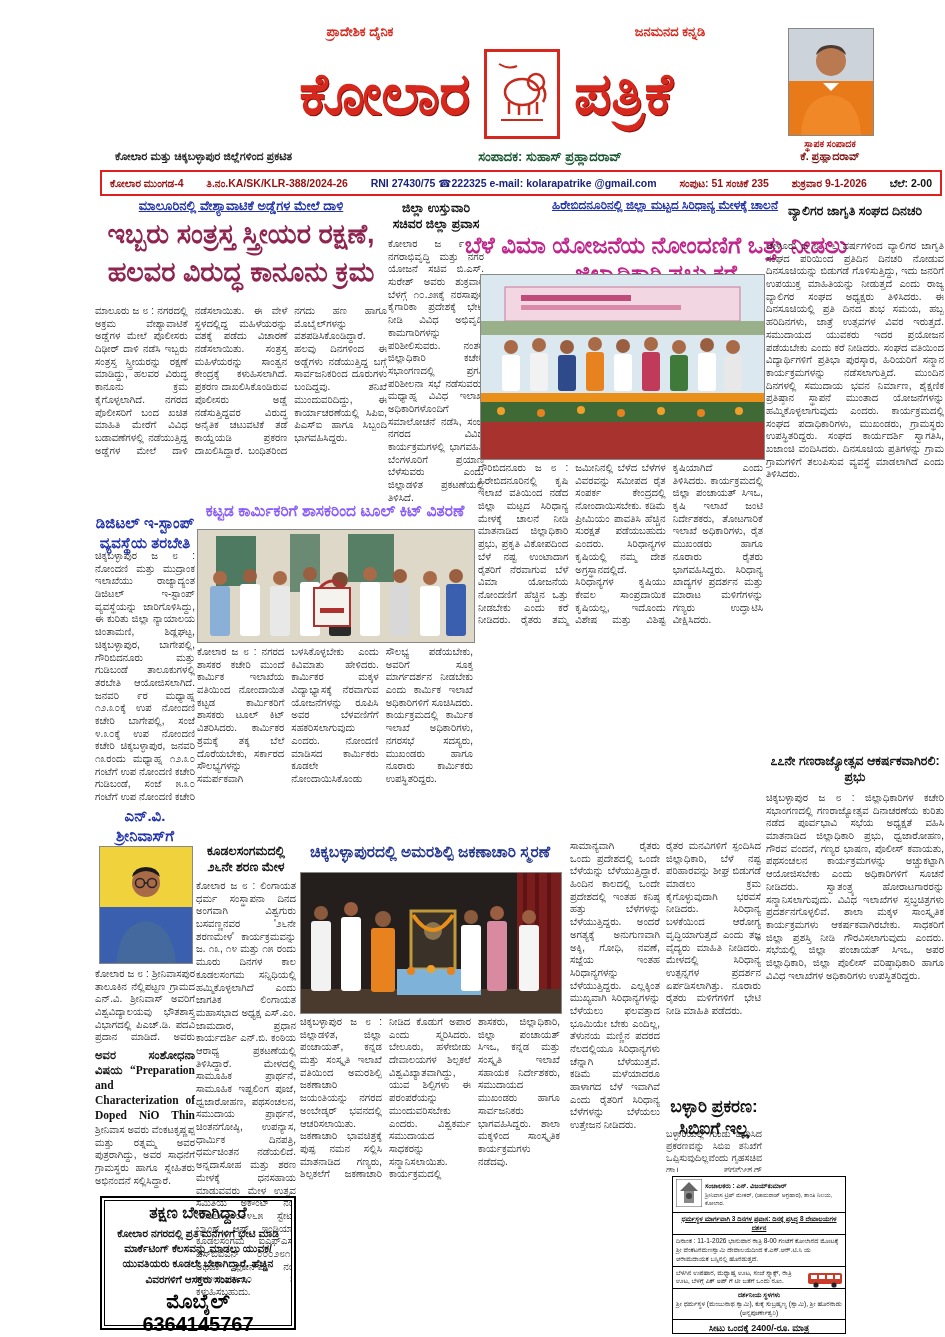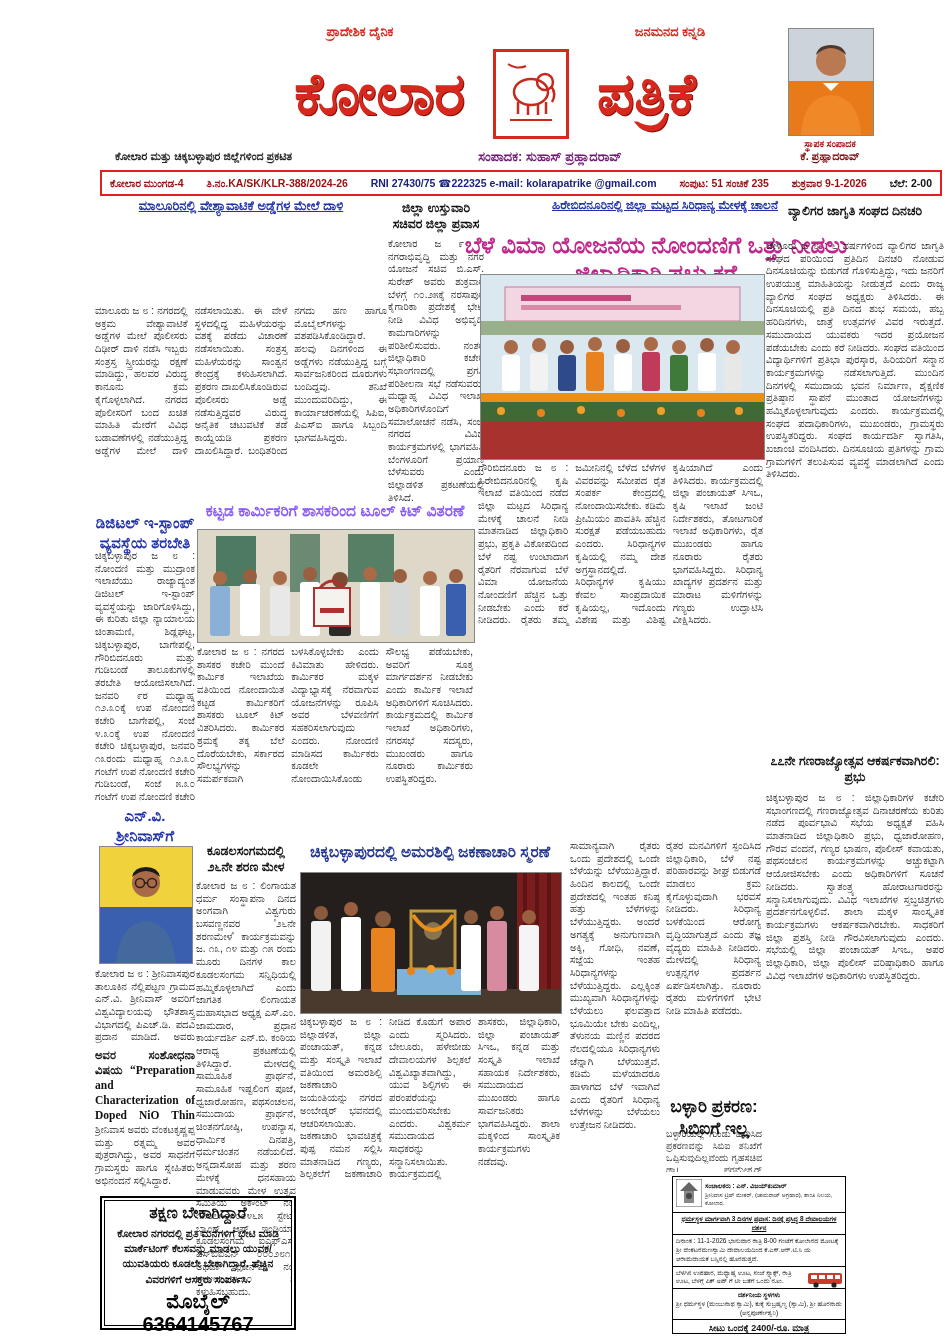--- a/index.html
+++ b/index.html
@@ -4,21 +4,21 @@
 <style>
   html,body{margin:0;padding:0;background:#9a9a9a;}
   .page{position:relative;width:945px;height:1337px;background:#ffffff;margin:0 auto;overflow:hidden;
         font-family:"Liberation Sans","DejaVu Sans",sans-serif;color:#1c1c1c;}
   .abs{position:absolute;}
   
   .tagline{color:#d6281c;font-weight:bold;font-size:13px;text-align:center;}
   .title-word{color:#d6281c;font-weight:bold;font-size:58px;line-height:1;text-shadow:1px 1px 0 #8a0f0a;}
   .emblem{width:70px;height:84px;border:3px solid #d6281c;background:#fff;display:flex;align-items:center;justify-content:center;}
   .pubfrom{font-size:11px;font-weight:bold;color:#222;}
-  .editorline{font-size:13px;font-weight:bold;color:#701a75;text-align:center;}
+  .editorline{font-size:13px;font-weight:bold;color:#14532d;text-align:center;}
   .founder-label{font-size:9.5px;font-weight:bold;color:#b01010;text-align:center;}
   .founder-name{font-size:11px;font-weight:bold;color:#7a0a0a;text-align:center;}
   
   .logo-banner{background:#7a1212;color:#ffe9a8;font-size:6px;text-align:center;line-height:13px;height:13px;border-radius:3px;}
   .logo-circle{width:78px;height:78px;border-radius:50%;background:radial-gradient(circle at 35% 30%,#ffd96a,#f0a71c 60%,#c67d0e);border:2px solid #a8690a;display:flex;align-items:center;justify-content:center;}
   .logo-inner{width:52px;height:52px;border-radius:50%;background:#fff8ea;display:flex;align-items:center;justify-content:center;font-size:24px;font-weight:bold;color:#c62a1c;}
   .logo-ribbon{background:#221a10;color:#f0c75a;font-size:7px;font-weight:bold;text-align:center;line-height:12px;height:12px;border-radius:2px;}
   
   .infobar{left:100px;top:170px;width:822px;height:22px;border:2px solid #e02020;display:flex;align-items:center;justify-content:space-between;padding:0 8px;font-size:10.5px;font-weight:bold;white-space:nowrap;}
   .maroon{color:#9a0f0f;} .navy{color:#1a237e;} .blk{color:#111;}
@@ -47,21 +47,21 @@
 </style>
 </head>
 <body>
 
 <div class="page">
 
 
   <div class="abs tagline" style="left:270px;top:24px;width:180px;">ಪ್ರಾದೇಶಿಕ ದೈನಿಕ</div>
   <div class="abs tagline" style="left:580px;top:24px;width:180px;">ಜನಮನದ ಕನ್ನಡಿ</div>
 
-  <div class="abs" style="left:215px;top:46px;width:560px;height:96px;display:flex;align-items:center;justify-content:center;gap:28px;">
+  <div class="abs" style="left:206px;top:46px;width:560px;height:96px;display:flex;align-items:center;justify-content:center;gap:14px;">
     <span class="title-word">ಕೋಲಾರ</span>
     <span class="emblem">
       <svg width="62" height="76" viewBox="0 0 62 76">
         <ellipse cx="31" cy="36" rx="17" ry="13" fill="none" stroke="#c62a1c" stroke-width="2.5"></ellipse>
         <circle cx="45" cy="26" r="8" fill="none" stroke="#c62a1c" stroke-width="2.5"></circle>
         <path d="M51 30 q6 8 1 16" fill="none" stroke="#c62a1c" stroke-width="2.5"></path>
         <path d="M18 46 v12 M28 48 v11 M38 48 v11 M46 46 v12" stroke="#c62a1c" stroke-width="2.5"></path>
         <path d="M10 64 h42" stroke="#c62a1c" stroke-width="2"></path>
         <path d="M8 8 q10 6 18 2" fill="none" stroke="#c62a1c" stroke-width="2"></path>
       </svg>
@@ -88,20 +88,21 @@
   <div class="abs infobar">
     <span class="maroon">ಕೋಲಾರ ಮುಂಗಡ-4</span>
     <span class="maroon">ತಿ.ನಂ.KA/SK/KLR-388/2024-26</span>
     <span class="navy">RNI 27430/75 ☎222325 e-mail: kolarapatrike @gmail.com</span>
     <span class="maroon">ಸಂಪುಟ: 51 ಸಂಚಿಕೆ 235</span>
     <span class="maroon">ಶುಕ್ರವಾರ 9-1-2026</span>
     <span class="blk">ಬೆಲೆ: 2-00</span>
   </div>
 
   <div class="abs kicker" style="left:95px;top:198px;width:292px;">ಮಾಲೂರಿನಲ್ಲಿ ವೇಶ್ಯಾವಾಟಿಕೆ ಅಡ್ಡೆಗಳ ಮೇಲೆ ದಾಳಿ</div>
+  <div class="abs headline-a" style="left:95px;top:216px;width:292px;">ಇಬ್ಬರು ಸಂತ್ರಸ್ತ ಸ್ತ್ರೀಯರ ರಕ್ಷಣೆ, ಹಲವರ ವಿರುದ್ಧ ಕಾನೂನು ಕ್ರಮ</div>
   <div class="abs p cols3" style="left:95px;top:305px;width:292px;height:200px;">ಮಾಲೂರು ಜ ೮ : ನಗರದಲ್ಲಿ ಅಕ್ರಮ ವೇಶ್ಯಾವಾಟಿಕೆ ಅಡ್ಡೆಗಳ ಮೇಲೆ ಪೊಲೀಸರು ದಿಢೀರ್ ದಾಳಿ ನಡೆಸಿ ಇಬ್ಬರು ಸಂತ್ರಸ್ತ ಸ್ತ್ರೀಯರನ್ನು ರಕ್ಷಣೆ ಮಾಡಿದ್ದು, ಹಲವರ ವಿರುದ್ಧ ಕಾನೂನು ಕ್ರಮ ಕೈಗೊಳ್ಳಲಾಗಿದೆ. ನಗರದ ಪೊಲೀಸರಿಗೆ ಬಂದ ಖಚಿತ ಮಾಹಿತಿ ಮೇರೆಗೆ ವಿವಿಧ ಬಡಾವಣೆಗಳಲ್ಲಿ ನಡೆಯುತ್ತಿದ್ದ ಅಡ್ಡೆಗಳ ಮೇಲೆ ದಾಳಿ ನಡೆಸಲಾಯಿತು. ಈ ವೇಳೆ ಸ್ಥಳದಲ್ಲಿದ್ದ ಮಹಿಳೆಯರನ್ನು ವಶಕ್ಕೆ ಪಡೆದು ವಿಚಾರಣೆ ನಡೆಸಲಾಯಿತು. ಸಂತ್ರಸ್ತ ಮಹಿಳೆಯರನ್ನು ಸಾಂತ್ವನ ಕೇಂದ್ರಕ್ಕೆ ಕಳುಹಿಸಲಾಗಿದೆ. ಪ್ರಕರಣ ದಾಖಲಿಸಿಕೊಂಡಿರುವ ಪೊಲೀಸರು ಅಡ್ಡೆ ನಡೆಸುತ್ತಿದ್ದವರ ವಿರುದ್ಧ ಅನೈತಿಕ ಚಟುವಟಿಕೆ ತಡೆ ಕಾಯ್ದೆಯಡಿ ಪ್ರಕರಣ ದಾಖಲಿಸಿದ್ದಾರೆ. ಬಂಧಿತರಿಂದ ನಗದು ಹಣ ಹಾಗೂ ಮೊಬೈಲ್‌ಗಳನ್ನು ವಶಪಡಿಸಿಕೊಂಡಿದ್ದಾರೆ. ಹಲವು ದಿನಗಳಿಂದ ಈ ಅಡ್ಡೆಗಳು ನಡೆಯುತ್ತಿದ್ದ ಬಗ್ಗೆ ಸಾರ್ವಜನಿಕರಿಂದ ದೂರುಗಳು ಬಂದಿದ್ದವು. ತನಿಖೆ ಮುಂದುವರಿದಿದ್ದು, ಈ ಕಾರ್ಯಾಚರಣೆಯಲ್ಲಿ ಸಿಪಿಐ, ಪಿಎಸ್‌ಐ ಹಾಗೂ ಸಿಬ್ಬಂದಿ ಭಾಗವಹಿಸಿದ್ದರು.</div>
 
   <div class="abs subhead" style="left:388px;top:200px;width:96px;">ಜಿಲ್ಲಾ ಉಸ್ತುವಾರಿ ಸಚಿವರ ಜಿಲ್ಲಾ ಪ್ರವಾಸ</div>
   <div class="abs p" style="left:388px;top:238px;width:96px;height:266px;">ಕೋಲಾರ ಜ ೯ : ನಗರಾಭಿವೃದ್ಧಿ ಮತ್ತು ನಗರ ಯೋಜನೆ ಸಚಿವ ಬಿ.ಎಸ್. ಸುರೇಶ್ ಅವರು ಶುಕ್ರವಾರ ಬೆಳಗ್ಗೆ ೧೦.೨೫ಕ್ಕೆ ನರಸಾಪುರ ಕೈಗಾರಿಕಾ ಪ್ರದೇಶಕ್ಕೆ ಭೇಟಿ ನೀಡಿ ವಿವಿಧ ಅಭಿವೃದ್ಧಿ ಕಾಮಗಾರಿಗಳನ್ನು ಪರಿಶೀಲಿಸುವರು. ನಂತರ ಜಿಲ್ಲಾಧಿಕಾರಿ ಕಚೇರಿ ಸಭಾಂಗಣದಲ್ಲಿ ಪ್ರಗತಿ ಪರಿಶೀಲನಾ ಸಭೆ ನಡೆಸುವರು. ಮಧ್ಯಾಹ್ನ ವಿವಿಧ ಇಲಾಖೆ ಅಧಿಕಾರಿಗಳೊಂದಿಗೆ ಸಮಾಲೋಚನೆ ನಡೆಸಿ, ಸಂಜೆ ನಗರದ ವಿವಿಧ ಕಾರ್ಯಕ್ರಮಗಳಲ್ಲಿ ಭಾಗವಹಿಸಿ ಬೆಂಗಳೂರಿಗೆ ಪ್ರಯಾಣ ಬೆಳೆಸುವರು ಎಂದು ಜಿಲ್ಲಾಡಳಿತ ಪ್ರಕಟಣೆಯಲ್ಲಿ ತಿಳಿಸಿದೆ.</div>
 
   <div class="abs kicker" style="left:500px;top:198px;width:330px;font-size:12px;">ಹಿರೇಬಿದನೂರಿನಲ್ಲಿ ಜಿಲ್ಲಾ ಮಟ್ಟದ ಸಿರಿಧಾನ್ಯ ಮೇಳಕ್ಕೆ ಚಾಲನೆ</div>
   <div class="abs headline-c" style="left:430px;top:232px;width:452px;">ಬೆಳೆ ವಿಮಾ ಯೋಜನೆಯ ನೋಂದಣಿಗೆ ಒತ್ತು ನೀಡಲು ಜಿಲ್ಲಾಧಿಕಾರಿ ಪ್ರಭು ಕರೆ</div>
   <div class="abs photo" style="left:480px;top:274px;width:283px;height:184px;">
     <svg width="283" height="184" viewBox="0 0 283 184">
       <rect width="283" height="184" fill="#dce8f0"></rect>

